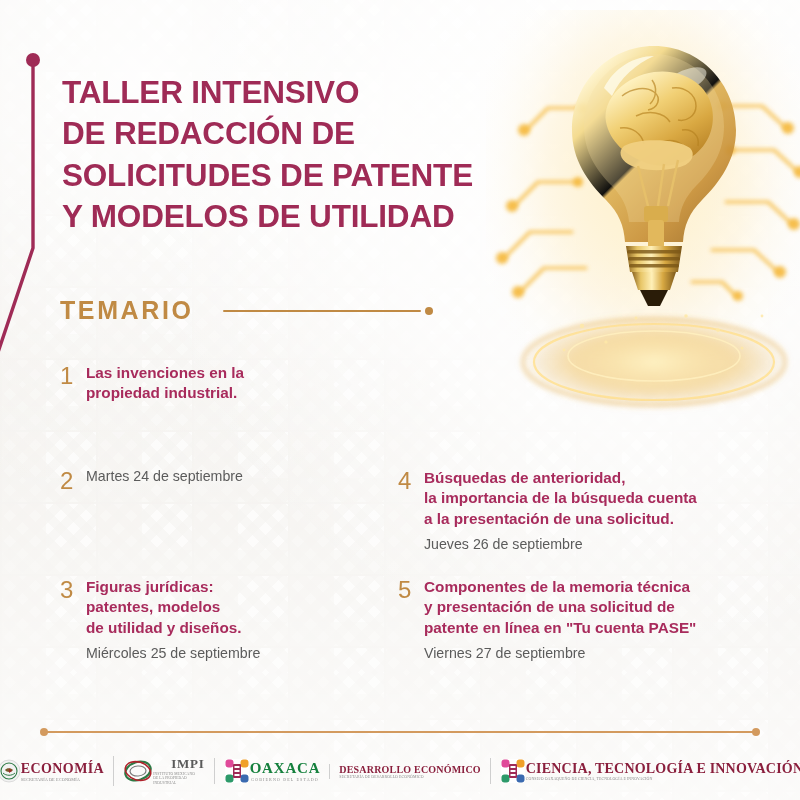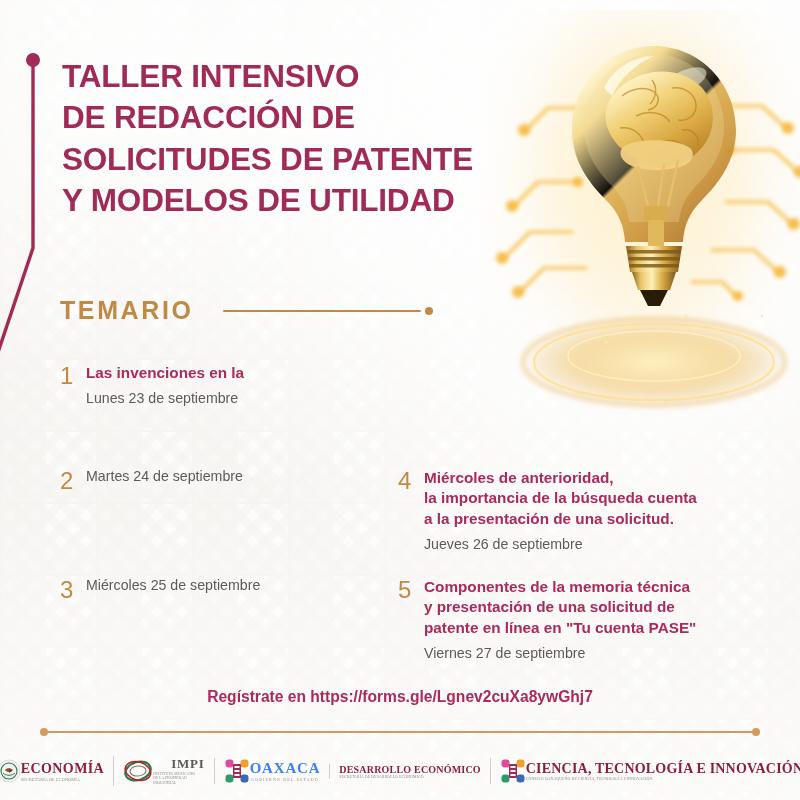--- a/index.html
+++ b/index.html
@@ -45,21 +45,21 @@
   }
 
   
   .bracket { position: absolute; left: 0; top: 0; width: 120px; height: 400px; }
 
   
   .art { position: absolute; right: -6px; top: 10px; width: 320px; height: 430px; }
 
   
   .title {
-    position: absolute; left: 62px; top: 56px;
+    position: absolute; left: 62px; top: 72px;
     width: 470px;
     color: #9f2b56;
     font-size: 31.5px;
     font-weight: 700;
     letter-spacing: -0.2px;
     line-height: 1.31;
     text-transform: uppercase;
     z-index: 5;
   }
   .title div { white-space: nowrap; }
@@ -164,21 +164,21 @@
     font-family: "Liberation Serif", serif;
     letter-spacing: .1px;
     white-space: nowrap;
     transform: scaleY(.92);
     transform-origin: left top;
   }
   .l-eco .logo-name { font-size: 14px; }
   .l-eco .logo-sub  { font-size: 4.3px; }
   .l-impi .logo-name { font-size: 13px; color:#5a5a5a; letter-spacing:.8px;margin-left:18px;}
   .l-impi .logo-sub  { font-size: 3.7px; line-height:1.35; white-space: normal; width: 44px;}
-  .l-oax .logo-name { font-size: 15px; color:#3b82f6; letter-spacing: .8px;}
+  .l-oax .logo-name { font-size: 15px; color:#15803d; letter-spacing: .8px;}
   .l-oax .logo-sub  { font-size: 4.1px; letter-spacing: 1.1px; text-align:center;}
   .l-des .logo-name { font-size: 10px; letter-spacing: .2px;}
   .l-des .logo-sub  { font-size: 3.9px; }
   .l-cti .logo-name { font-size: 14px; letter-spacing: .2px;}
   .l-cti .logo-sub  { font-size: 3.9px; }
 
   .seal { border-radius: 4px; display:block; }
 </style>
 </head>
 <body>
@@ -336,48 +336,53 @@
 
   <div class="agenda">
 
     <div class="col col-left">
 
       <div class="item" style="top:0px">
         <div class="item-num">1</div>
         <div class="item-body">
           <div class="item-title">
             <div>Las invenciones en la</div>
+            <div>propiedad industrial.</div>
           </div>
-          <div class="item-date">Lunes 23 de septiembre</div>
         </div>
       </div>
 
       <div class="item" style="top:105px">
         <div class="item-num">2</div>
         <div class="item-body">
           <div class="item-date">Martes 24 de septiembre</div>
         </div>
       </div>
 
       <div class="item" style="top:214px">
         <div class="item-num">3</div>
         <div class="item-body">
+          <div class="item-title">
+            <div>Figuras jurídicas:</div>
+            <div>patentes, modelos</div>
+            <div>de utilidad y diseños.</div>
+          </div>
           <div class="item-date">Miércoles 25 de septiembre</div>
         </div>
       </div>
 
     </div>
 
     <div class="col col-right">
 
       <div class="item" style="top:105px">
         <div class="item-num">4</div>
         <div class="item-body">
           <div class="item-title">
-            <div>Miércoles de anterioridad,</div>
+            <div>Búsquedas de anterioridad,</div>
             <div>la importancia de la búsqueda cuenta</div>
             <div>a la presentación de una solicitud.</div>
           </div>
           <div class="item-date">Jueves 26 de septiembre</div>
         </div>
       </div>
 
       <div class="item" style="top:214px">
         <div class="item-num">5</div>
         <div class="item-body">
@@ -386,21 +391,20 @@
             <div>y presentación de una solicitud de</div>
             <div>patente en línea en "Tu cuenta PASE"</div>
           </div>
           <div class="item-date">Viernes 27 de septiembre</div>
         </div>
       </div>
 
     </div>
   </div>
 
-  <div class="register">Regístrate en https://forms.gle/Lgnev2cuXa8ywGhj7</div>
 
   <div class="divider">
     <div class="dot l"></div>
     <div class="bar"></div>
     <div class="dot r"></div>
   </div>
 
   <div class="footer">
 
     <div class="logo l-eco">

